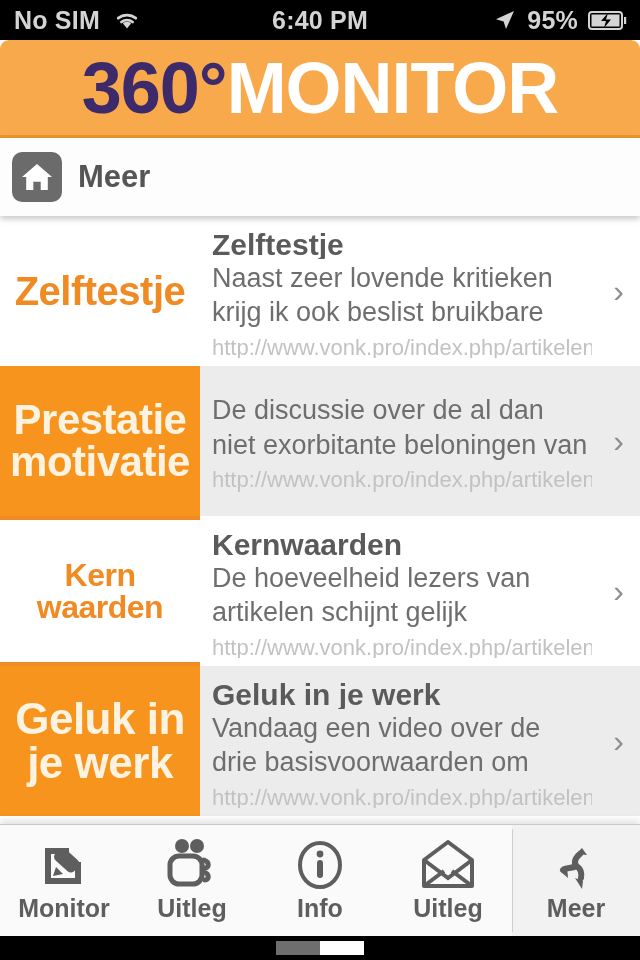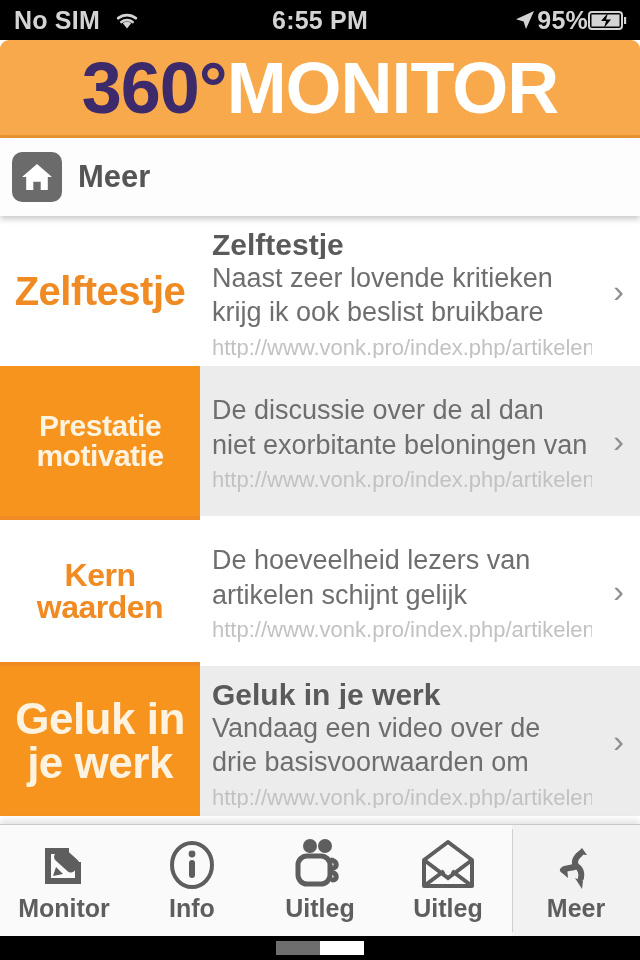--- a/index.html
+++ b/index.html
@@ -17,21 +17,21 @@
     display: flex; align-items: center; position: relative;
     font-size: 25px; font-weight: bold; letter-spacing: .2px;
   }
   .sb-left { display: flex; align-items: center; gap: 12px; padding-left: 14px; }
   .sb-center {
     position: absolute; left: 0; right: 0; text-align: center;
     font-size: 25px; font-weight: bold; pointer-events: none;
   }
   .sb-right {
     margin-left: auto; display: flex; align-items: center;
-    padding-right: 12px;
+    gap: 10px; padding-right: 12px;
   }
   .wifi, .loc, .batt { display: block; }
 
   
   .header {
     height: 98px; background: #f8a94b;
     border-radius: 9px 9px 0 0;
     display: flex; align-items: center; justify-content: center;
     border-bottom: 3px solid #e8952f;
   }
@@ -64,21 +64,21 @@
   .thumb {
     width: 200px; flex: none; display: flex; align-items: center;
     justify-content: center; text-align: center; padding: 0 6px;
     font-weight: bold; line-height: 1.0; letter-spacing: -.5px;
   }
   .thumb.light { background: #ffffff; color: #f08a22; }
   .thumb.dark  { background: #f7941e; color: #fdf3e0; }
   .thumb.bord  { border-top: 4px solid #f08a22; border-bottom: 4px solid #f08a22; }
   .thumb-txt { display: block; }
   .thumb.s1 .thumb-txt { font-size: 40px; }
-  .thumb.s2 .thumb-txt { font-size: 30px; }
+  .thumb.s2 .thumb-txt { font-size: 42px; }
   .thumb.s3 .thumb-txt { font-size: 32px; }
   .thumb.s4 .thumb-txt { font-size: 44px; }
 
   .rowbody {
     flex: 1; min-width: 0; padding: 12px 48px 8px 12px;
     display: flex; flex-direction: column; justify-content: center;
   }
   .row-title {
     font-size: 30px; font-weight: bold; color: #5a5a5a;
     white-space: nowrap; overflow: hidden; text-overflow: ellipsis;
@@ -133,21 +133,21 @@
 
   <div class="statusbar">
     <div class="sb-left">
       <span>No SIM</span>
       <svg class="wifi" width="30" height="22" viewBox="0 0 30 22">
         <path d="M15 19.5l4.2-5.3a6.6 6.6 0 0 0-8.4 0z" fill="#d4d4d4"></path>
         <path d="M6.2 9.2a13.8 13.8 0 0 1 17.6 0" stroke="#d4d4d4" stroke-width="2.8" fill="none" stroke-linecap="round"></path>
         <path d="M9.4 13a9.2 9.2 0 0 1 11.2 0" stroke="#d4d4d4" stroke-width="2.8" fill="none" stroke-linecap="round"></path>
       </svg>
     </div>
-    <div class="sb-center">6:55 PM</div>
+    <div class="sb-center">6:40 PM</div>
     <div class="sb-right">
       <svg class="loc" width="24" height="24" viewBox="0 0 24 24">
         <path d="M21 3L3 11.2l7.6 2.2L13 21z" fill="#d4d4d4"></path>
       </svg>
       <span>95%</span>
       <svg class="batt" width="40" height="21" viewBox="0 0 40 21">
         <rect x="1" y="2" width="33" height="17" rx="3" fill="none" stroke="#d4d4d4" stroke-width="2"></rect>
         <rect x="3.5" y="4.5" width="28" height="12" fill="#d4d4d4"></rect>
         <path d="M36 7h2.2v7H36z" fill="#d4d4d4"></path>
         <path d="M20 3l-7 8h5l-2 7 7-8.5h-5z" fill="#000"></path>
@@ -193,20 +193,21 @@
         <div class="row-url">http://www.vonk.pro/index.php/artikelen…</div>
       </div>
       <div class="chev">›</div>
     </div>
 
     <div class="row">
       <div class="thumb light bord s3">
         <span class="thumb-txt">Kern waarden</span>
       </div>
       <div class="rowbody">
+        <div class="row-title">Kernwaarden</div>
         <div class="row-desc">De hoeveelheid lezers van artikelen schijnt gelijk evenredi…</div>
         <div class="row-url">http://www.vonk.pro/index.php/artikelen…</div>
       </div>
       <div class="chev">›</div>
     </div>
 
     <div class="row alt">
       <div class="thumb dark s4">
         <span class="thumb-txt">Geluk in je werk</span>
       </div>
@@ -224,44 +225,44 @@
 
     <div class="tab">
       <div class="tab-icon">
         <svg width="52" height="50" viewBox="0 0 52 50">
           <path d="M7 8h24v6H13v24h24V22h6v22H7z" fill="#5e5e5e"></path>
           <path d="M15 36l3-9 7 7z" fill="#5e5e5e"></path>
           <rect x="24" y="6" width="26" height="15" rx="5" transform="rotate(42 24 6)" fill="#5e5e5e"></rect>
         </svg>
       </div>
       <div class="tab-label">Monitor</div>
-    </div>
-
-    <div class="tab">
-      <div class="tab-icon">
-        <svg width="46" height="50" viewBox="0 0 46 50">
-          <ellipse cx="23" cy="25" rx="20" ry="22" fill="none" stroke="#5e5e5e" stroke-width="4"></ellipse>
-          <circle cx="23" cy="14" r="3.4" fill="#5e5e5e"></circle>
-          <rect x="20" y="20" width="6" height="18" rx="3" fill="#5e5e5e"></rect>
-        </svg>
-      </div>
-      <div class="tab-label">Info</div>
     </div>
 
     <div class="tab">
       <div class="tab-icon">
         <svg width="56" height="52" viewBox="0 0 56 52">
           <circle cx="18" cy="8" r="7" fill="#5e5e5e"></circle>
           <circle cx="33" cy="8" r="7" fill="#5e5e5e"></circle>
           <rect x="6" y="18" width="32" height="28" rx="9" fill="none" stroke="#5e5e5e" stroke-width="5"></rect>
           <path d="M40 22c6 2 5 8 1 8" stroke="#5e5e5e" stroke-width="5" fill="none" stroke-linecap="round"></path>
           <path d="M40 34c6 2 5 8 1 8" stroke="#5e5e5e" stroke-width="5" fill="none" stroke-linecap="round"></path>
         </svg>
       </div>
       <div class="tab-label">Uitleg</div>
+    </div>
+
+    <div class="tab">
+      <div class="tab-icon">
+        <svg width="46" height="50" viewBox="0 0 46 50">
+          <ellipse cx="23" cy="25" rx="20" ry="22" fill="none" stroke="#5e5e5e" stroke-width="4"></ellipse>
+          <circle cx="23" cy="14" r="3.4" fill="#5e5e5e"></circle>
+          <rect x="20" y="20" width="6" height="18" rx="3" fill="#5e5e5e"></rect>
+        </svg>
+      </div>
+      <div class="tab-label">Info</div>
     </div>
 
     <div class="tab">
       <div class="tab-icon">
         <svg width="56" height="50" viewBox="0 0 56 50">
           <path d="M4 20L28 2l24 18v26H4z" fill="none" stroke="#5e5e5e" stroke-width="4" stroke-linejoin="round"></path>
           <path d="M4 20l24 18 24-18" fill="none" stroke="#5e5e5e" stroke-width="4"></path>
           <path d="M4 46l20-15M52 46L32 31" fill="none" stroke="#5e5e5e" stroke-width="4"></path>
         </svg>
       </div>

